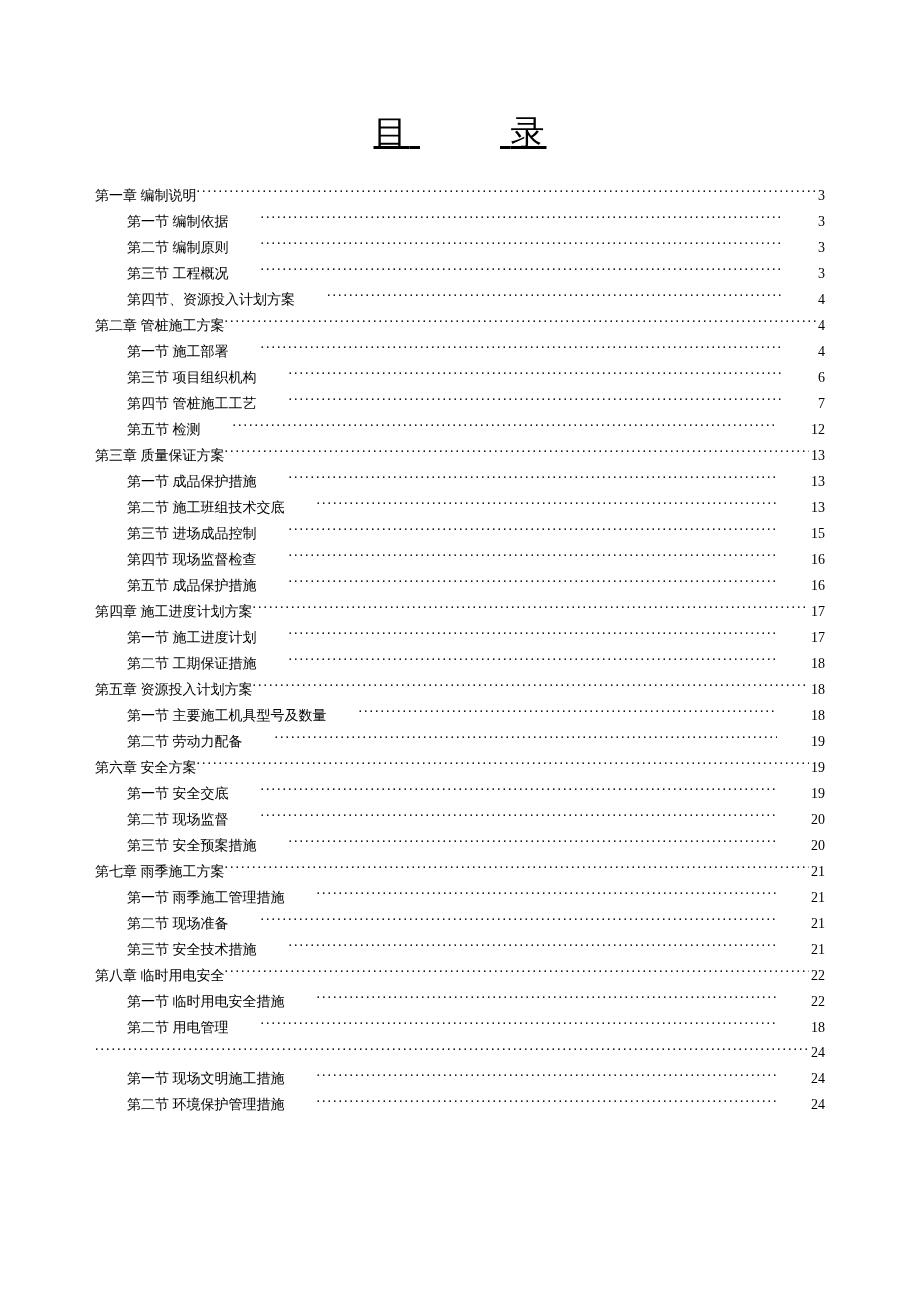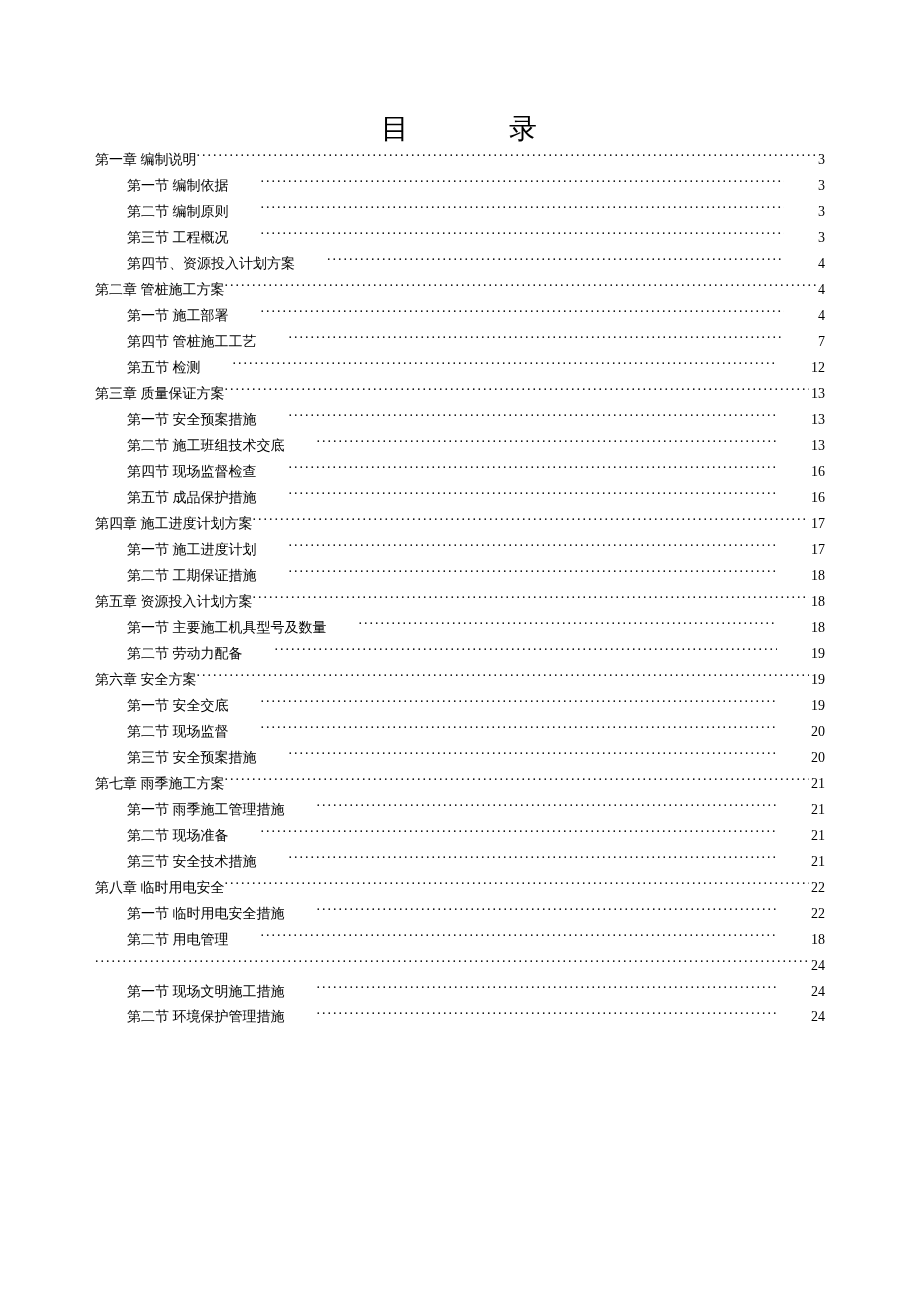--- a/index.html
+++ b/index.html
@@ -9,23 +9,25 @@
     }
     body {
       background: #ffffff;
       font-family: "SimSun", "宋体", serif;
       width: 920px;
       min-height: 1302px;
       padding: 110px 95px 50px 95px;
     }
     .title {
       text-align: center;
-      font-size: 28px;
+      font-size: 34px;
       font-weight: normal;
+      margin-bottom: 28px;
       letter-spacing: 2px;
+      text-decoration: underline;
     }
     .toc {
       font-size: 14px;
       line-height: 1.7;
     }
     .toc-row {
       display: flex;
       align-items: baseline;
       white-space: nowrap;
       overflow: hidden;
@@ -105,43 +107,53 @@
       <span class="toc-label">第二章   管桩施工方案</span>
       <span class="toc-leader"></span>
       <span class="toc-page">4</span>
     </div>
     <div class="toc-row level-1">
       <span class="toc-label">第一节   施工部署</span>
       <span class="toc-leader"></span>
       <span class="toc-page">4</span>
     </div>
     <div class="toc-row level-1">
+      <span class="toc-label">第三节     项目组织机构</span>
+      <span class="toc-leader"></span>
+      <span class="toc-page">6</span>
+    </div>
+    <div class="toc-row level-1">
       <span class="toc-label">第四节    管桩施工工艺</span>
       <span class="toc-leader"></span>
       <span class="toc-page">7</span>
     </div>
     <div class="toc-row level-1">
       <span class="toc-label">第五节  检测</span>
       <span class="toc-leader"></span>
       <span class="toc-page">12</span>
     </div>
     <div class="toc-row level-0">
       <span class="toc-label">第三章   质量保证方案</span>
       <span class="toc-leader"></span>
       <span class="toc-page">13</span>
     </div>
     <div class="toc-row level-1">
-      <span class="toc-label">第一节 安全预案措施</span>
+      <span class="toc-label">第一节 成品保护措施</span>
       <span class="toc-leader"></span>
       <span class="toc-page">13</span>
     </div>
     <div class="toc-row level-1">
       <span class="toc-label">第二节  施工班组技术交底</span>
       <span class="toc-leader"></span>
       <span class="toc-page">13</span>
+    </div>
+    <div class="toc-row level-1">
+      <span class="toc-label">第三节  进场成品控制</span>
+      <span class="toc-leader"></span>
+      <span class="toc-page">15</span>
     </div>
     <div class="toc-row level-1">
       <span class="toc-label">第四节  现场监督检查</span>
       <span class="toc-leader"></span>
       <span class="toc-page">16</span>
     </div>
     <div class="toc-row level-1">
       <span class="toc-label">第五节  成品保护措施</span>
       <span class="toc-leader"></span>
       <span class="toc-page">16</span>

